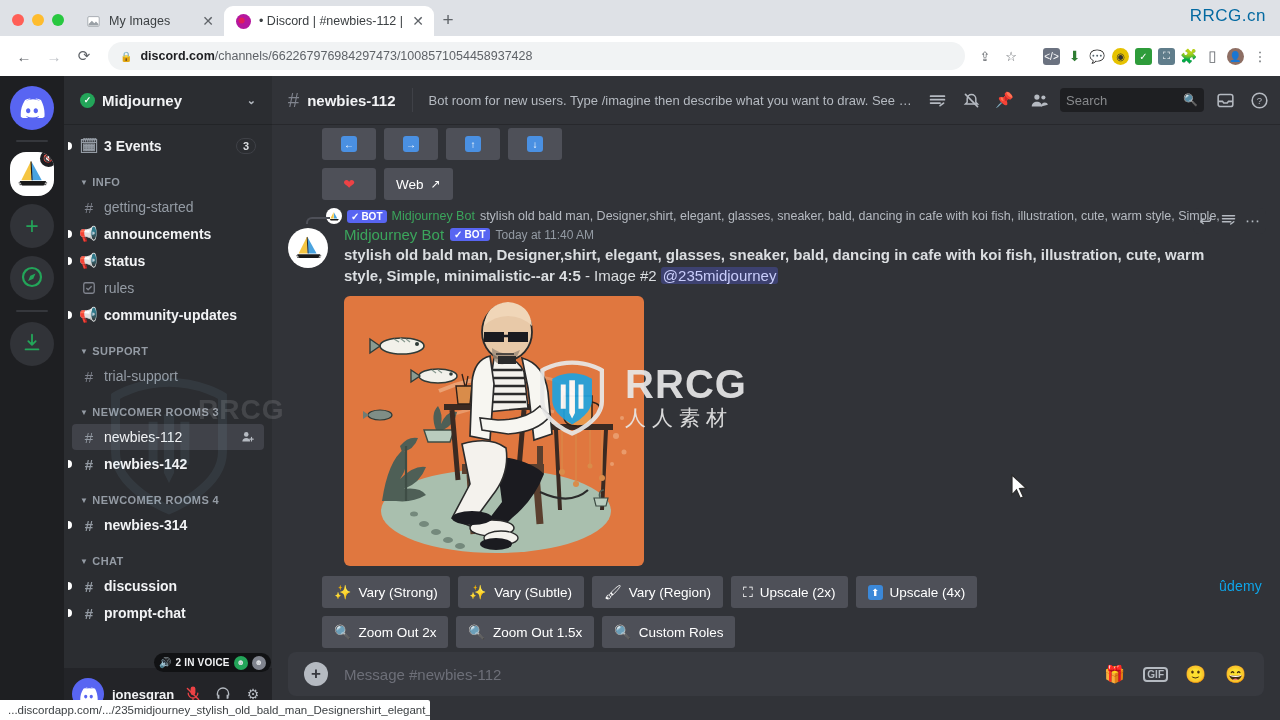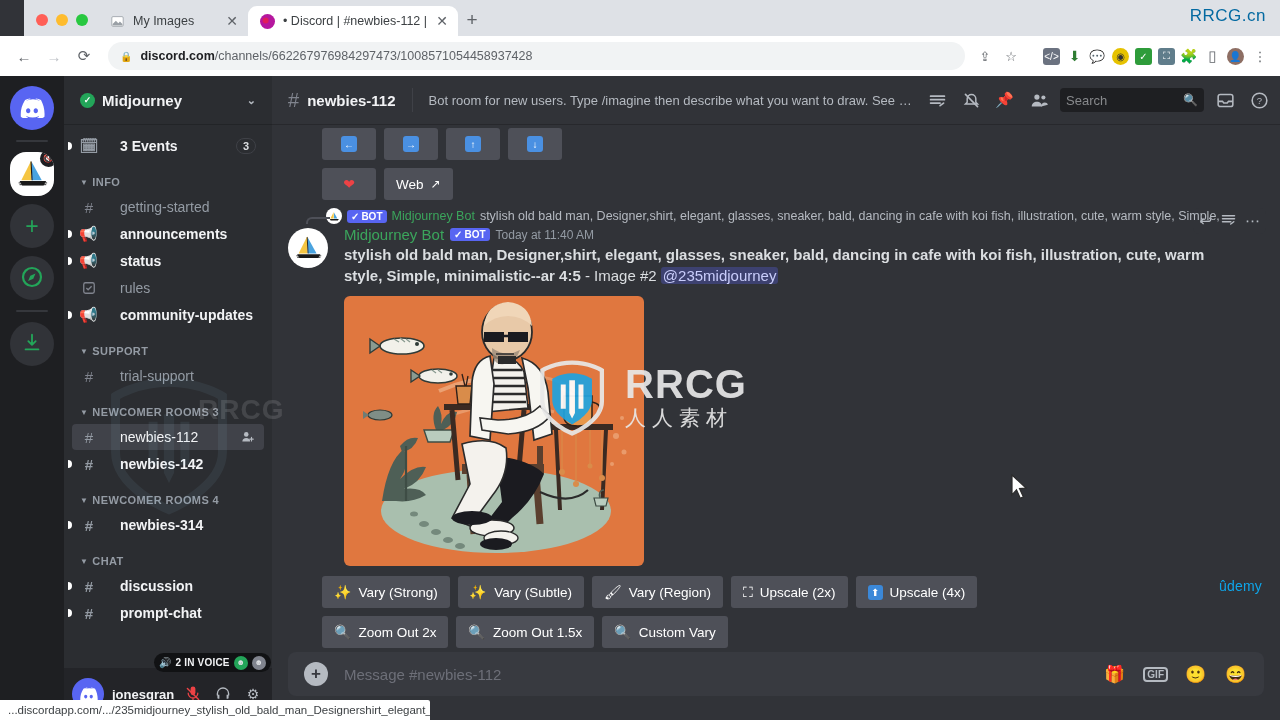--- a/index.html
+++ b/index.html
@@ -9,21 +9,21 @@
     background: #313338;
     color: #dbdee1;
     font-size: 13px;
     -webkit-font-smoothing: antialiased;
   }
 
   
   .browser { width: 1280px; height: 720px; display: flex; flex-direction: column; }
   .tabstrip {
     height: 36px; background: #dee1e6; display: flex; align-items: flex-end;
-    padding-left: 8px; position: relative; flex: 0 0 36px; margin-left: 24px;
+    padding-left: 8px; position: relative; flex: 0 0 36px;
   }
   .traffic { display: flex; align-items: center; gap: 8px; padding: 0 10px 10px 4px; }
   .dot { width: 12px; height: 12px; border-radius: 50%; }
   .dot.r { background: #ff5f57; } .dot.y { background: #febc2e; } .dot.g { background: #28c840; }
 
   .tab {
     height: 30px; display: flex; align-items: center; gap: 8px;
     padding: 0 8px 0 11px; border-radius: 9px 9px 0 0;
     font-size: 12.5px; color: #3c4043; min-width: 150px; max-width: 210px;
     position: relative;
@@ -93,21 +93,21 @@
   .chanscroll { flex: 1; overflow: hidden; padding-top: 8px; }
   .row {
     height: 26px; margin: 1px 8px; border-radius: 4px; display: flex; align-items: center;
     padding: 0 8px; gap: 6px; color: #949ba4; font-size: 14px; position: relative;
   }
   .row.selected { background: #404249; color: #f2f3f5; }
   .row.unread { color: #f2f3f5; font-weight: 600; }
   .row-ic { width: 18px; height: 18px; display: flex; align-items: center; justify-content: center;
     font-size: 15px; color: #80848e; flex: 0 0 18px; }
   .row.unread .row-ic, .row.selected .row-ic { color: #949ba4; }
-  .row-label { flex: 1; white-space: nowrap; overflow: hidden; text-overflow: ellipsis; margin-left: 16px; }
+  .row-label { flex: 1; white-space: nowrap; overflow: hidden; text-overflow: ellipsis; }
   .unread-dot { position: absolute; left: -4px; top: 50%; transform: translateY(-50%);
     width: 4px; height: 8px; background: #fff; border-radius: 0 4px 4px 0; }
   .badge-num { background: #2b2d31; color: #dbdee1; border-radius: 8px; font-size: 11px;
     padding: 1px 6px; font-weight: bold; border: 1px solid #3f4147; }
   .badge-new { background: #5865f2; color: #fff; border-radius: 8px; font-size: 10px;
     padding: 2px 6px; font-weight: bold; letter-spacing: .3px; }
   .row-act { width: 16px; height: 16px; color: #b5bac1; font-size: 13px; display:flex;
     align-items:center; justify-content:center; }
 
   .cat {
@@ -766,21 +766,21 @@
           <div class="dbtn">
               <span class="emo">🔍</span>
               <span>Zoom Out 2x</span>
             </div>
           <div class="dbtn">
               <span class="emo">🔍</span>
               <span>Zoom Out 1.5x</span>
             </div>
           <div class="dbtn">
               <span class="emo">🔍</span>
-              <span>Custom Vary</span>
+              <span>Custom Roles</span>
             </div>
         </div>
 
         <div class="udemy">ûdemy</div>
       </div>
 
       <div class="msgbox-wrap">
         <div class="msgbox">
           <span class="plus">+</span>
           <span class="mb-ph">Message #newbies-112</span>

